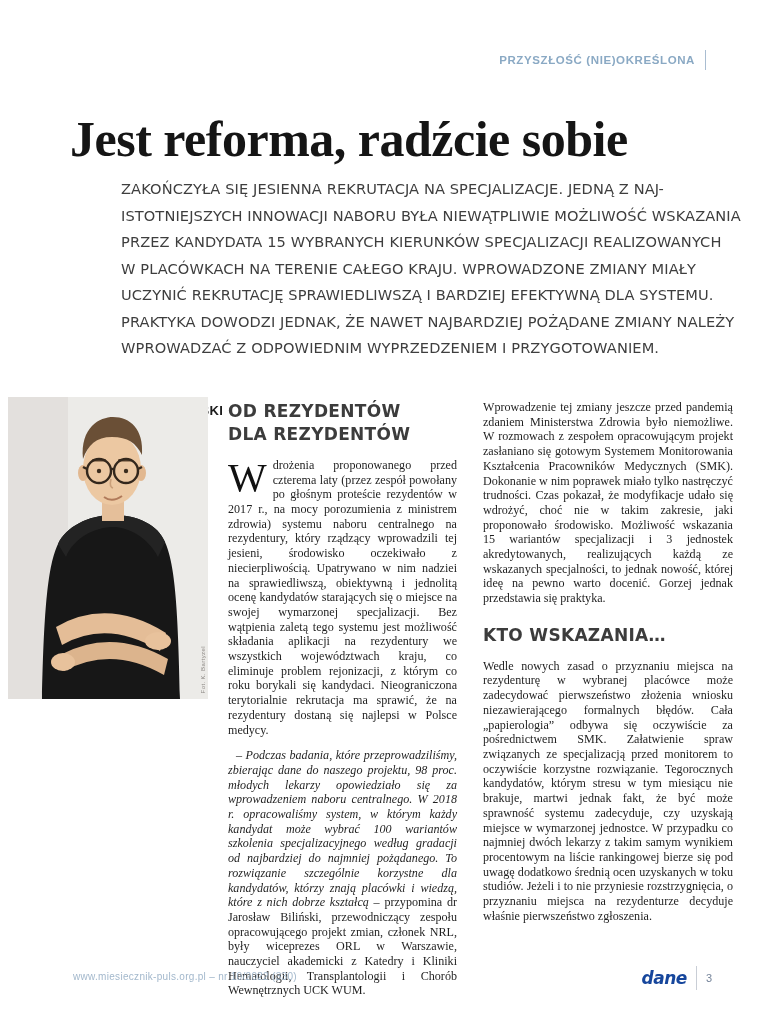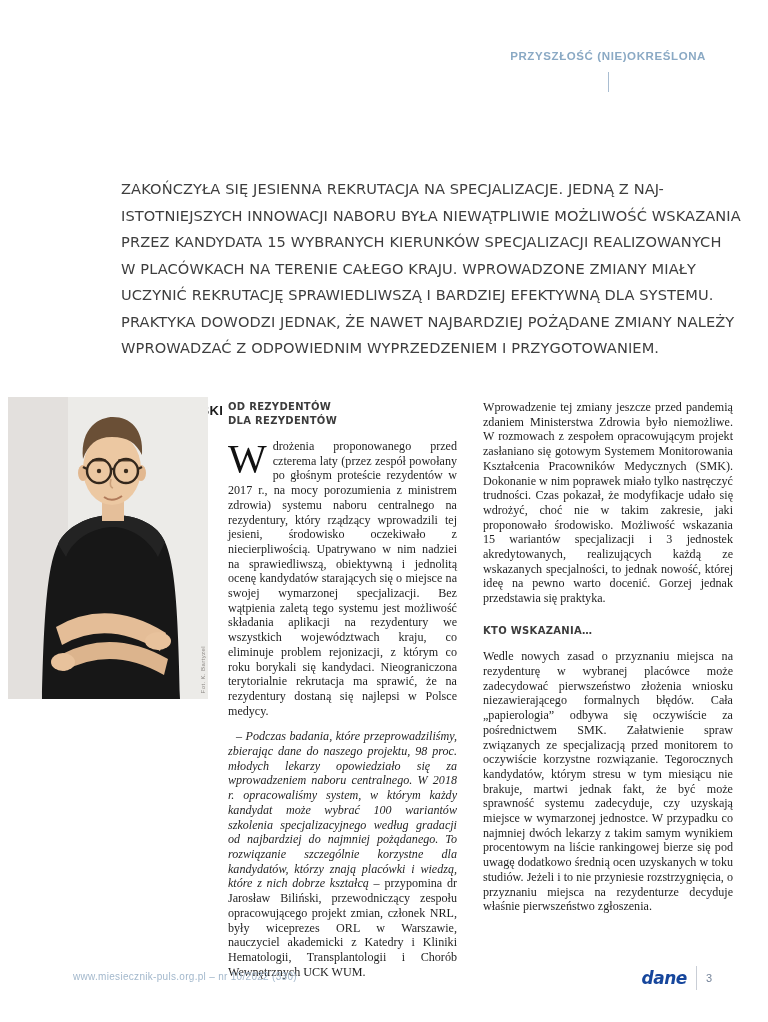--- a/index.html
+++ b/index.html
@@ -3,21 +3,21 @@
 <meta charset="utf-8">
 <style>
   html,body{margin:0;padding:0;background:#e9e9e9;}
   .page{
     position:relative;width:768px;height:1022px;background:#ffffff;
     margin:0 auto;overflow:hidden;
     font-family:"Liberation Sans",sans-serif;color:#222;
   }
   
   .section-tag{
-    position:absolute;top:50px;right:62px;display:flex;align-items:center;gap:10px;flex-direction:column;
+    position:absolute;top:50px;right:62px;display:flex;align-items:center;gap:10px;
   }
   .section-tag .tag-text{
     font-size:11.5px;letter-spacing:.6px;color:#8aa9c4;font-weight:bold;
     font-family:"Liberation Sans",sans-serif;
   }
   .section-tag .tag-bar{width:1px;height:20px;background:#a9bdd1;}
   
   .title{
     position:absolute;left:70px;top:78px;width:660px;
     font-family:"Liberation Serif",serif;font-weight:600;
@@ -42,21 +42,21 @@
   .photo-credit{
     position:absolute;right:2px;bottom:6px;
     writing-mode:vertical-rl;transform:rotate(180deg);
     font-size:6px;color:#8e8a86;letter-spacing:.4px;
   }
   
   .col{position:absolute;top:400px;}
   .col-middle{left:228px;width:229px;}
   .col-right{left:483px;width:250px;}
   .col-heading{
-    font-family:"DejaVu Sans",sans-serif;font-size:10px;line-height:1.35;
+    font-family:"DejaVu Sans",sans-serif;font-size:17px;line-height:1.35;
     color:#3c3c3c;letter-spacing:.3px;margin:0 0 12px 0;white-space:pre-line;
   }
   .body-text{
     font-family:"Liberation Serif",serif;font-size:12.1px;line-height:14.7px;
     text-align:justify;color:#1f1f1f;margin:0 0 11px 0;
   }
   .dropcap{
     float:left;font-family:"Liberation Serif",serif;font-size:41px;line-height:.82;
     padding:3px 6px 0 0;color:#111;font-weight:500;
   }
@@ -82,20 +82,21 @@
 </head>
 <body>
 
 <div class="page">
 
   <div class="section-tag">
     <span class="tag-text">PRZYSZŁOŚĆ (NIE)OKREŚLONA</span>
     <span class="tag-bar"></span>
   </div>
 
+  <h1 class="title">Jest reforma, radźcie sobie</h1>
 
   <div class="lead">ZAKOŃCZYŁA SIĘ JESIENNA REKRUTACJA NA SPECJALIZACJE. JEDNĄ Z NAJ-
 ISTOTNIEJSZYCH INNOWACJI NABORU BYŁA NIEWĄTPLIWIE MOŻLIWOŚĆ WSKAZANIA
 PRZEZ KANDYDATA 15 WYBRANYCH KIERUNKÓW SPECJALIZACJI REALIZOWANYCH
 W PLACÓWKACH NA TERENIE CAŁEGO KRAJU. WPROWADZONE ZMIANY MIAŁY
 UCZYNIĆ REKRUTACJĘ SPRAWIEDLIWSZĄ I BARDZIEJ EFEKTYWNĄ DLA SYSTEMU.
 PRAKTYKA DOWODZI JEDNAK, ŻE NAWET NAJBARDZIEJ POŻĄDANE ZMIANY NALEŻY
 WPROWADZAĆ Z ODPOWIEDNIM WYPRZEDZENIEM I PRZYGOTOWANIEM.</div>
 
   <div class="byline">

